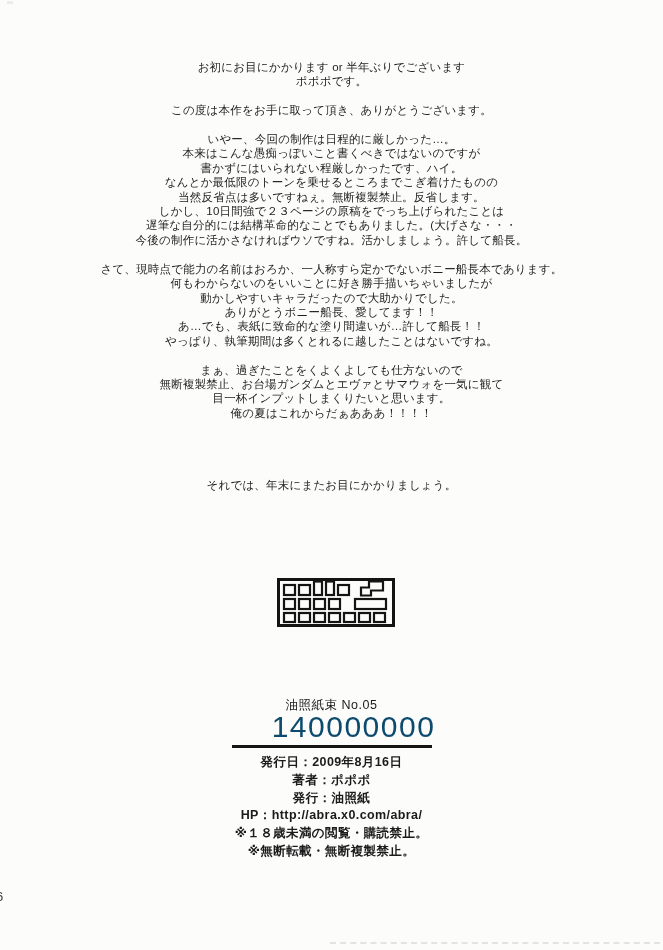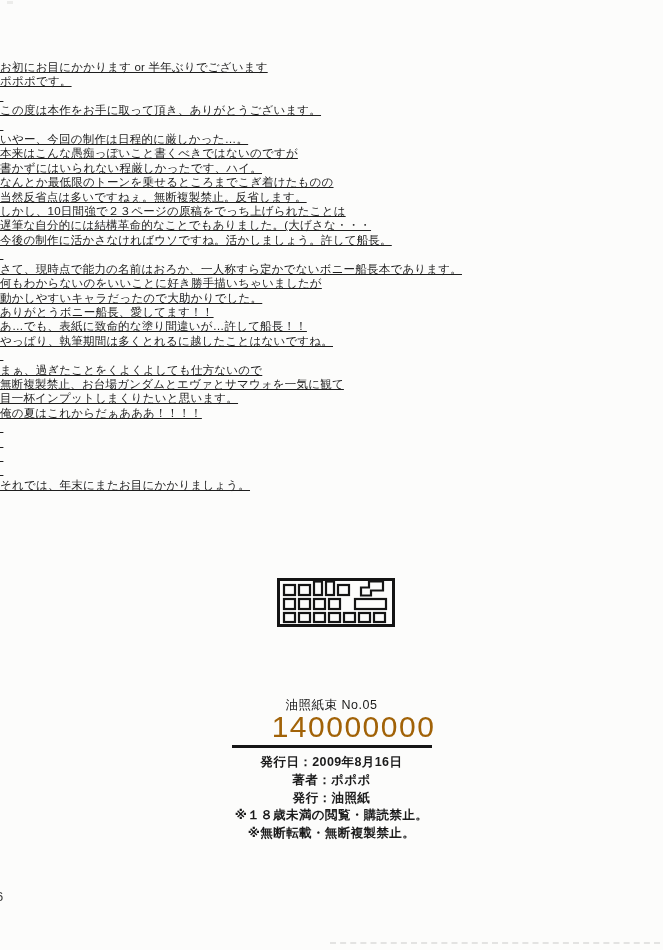--- a/index.html
+++ b/index.html
@@ -9,39 +9,39 @@
     font-family:"Liberation Sans","DejaVu Sans",sans-serif;
     overflow:hidden;
   }
   .page {
     position:relative; width:663px; height:950px;
     color:#222;
   }
   
   .afterword {
     position:absolute; top:60px; left:0; width:663px;
+    text-align:center;
     font-size:11.5px; line-height:14.4px; letter-spacing:0.2px;
     color:#1e1e1e;
-    text-decoration:underline;
   }
   .afterword .line { white-space:nowrap; }
   
   .logo {
     position:absolute; top:578px; left:277px;
     width:118px; height:49px;
   }
   
   .colophon {
     position:absolute; top:698px; left:0; width:663px;
     text-align:center; color:#1b1b1b;
   }
   .series-title { font-size:12.5px; line-height:14px; letter-spacing:0.5px; }
   .book-title {
     font-size:30px; line-height:30px; font-weight:400;
-    letter-spacing:1.5px; color:#a16207;margin-left:44px;
+    letter-spacing:1.5px; color:#0c4a6e;margin-left:44px;
   }
   .divider {
     width:200px; height:3px; background:#161616;
     margin:3px auto 6px auto;
   }
   .colophon-info { font-size:12.5px; line-height:17.8px; letter-spacing:0.4px;font-weight:bold; }
   
   .page-number {
     position:absolute; left:-4px; top:889px;
     font-size:13px; color:#3a3a3a;
@@ -126,20 +126,21 @@
   </div>
 
   <div class="colophon">
     <div class="series-title">油照紙束 No.05</div>
     <div class="book-title">140000000</div>
     <div class="divider"></div>
     <div class="colophon-info">
         <div class="info-line">発行日：2009年8月16日</div>
         <div class="info-line">著者：ポポポ</div>
         <div class="info-line">発行：油照紙</div>
+        <div class="info-line">HP：http://abra.x0.com/abra/</div>
         <div class="info-line">※１８歳未満の閲覧・購読禁止。</div>
         <div class="info-line">※無断転載・無断複製禁止。</div>
       </div>
   </div>
 
   <div class="page-number">6</div>
 
   <div class="artifact-bottom"></div>
   <div class="artifact-topleft"></div>
 

